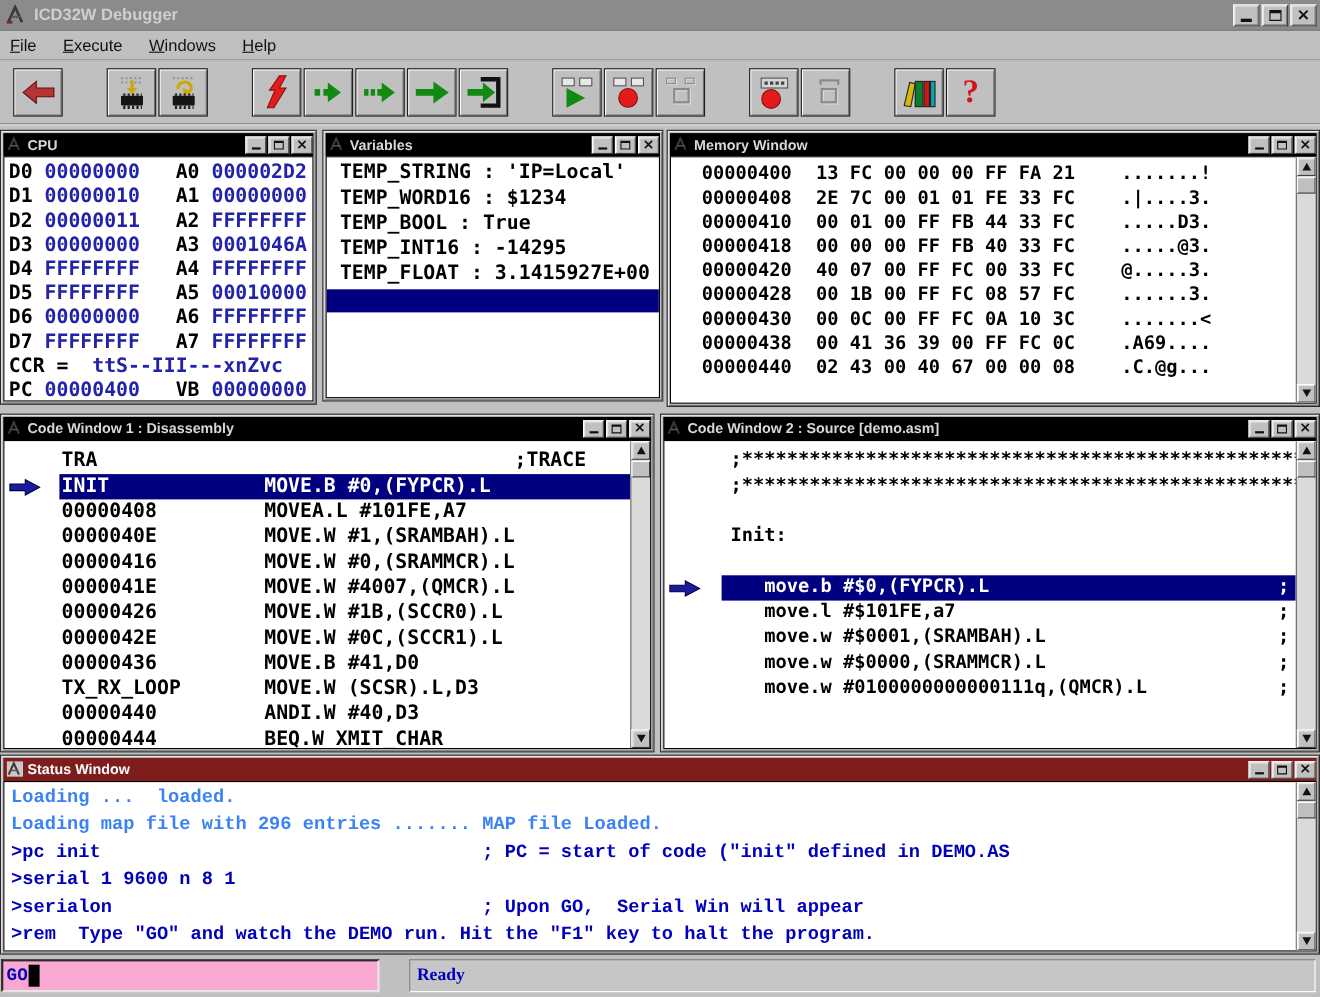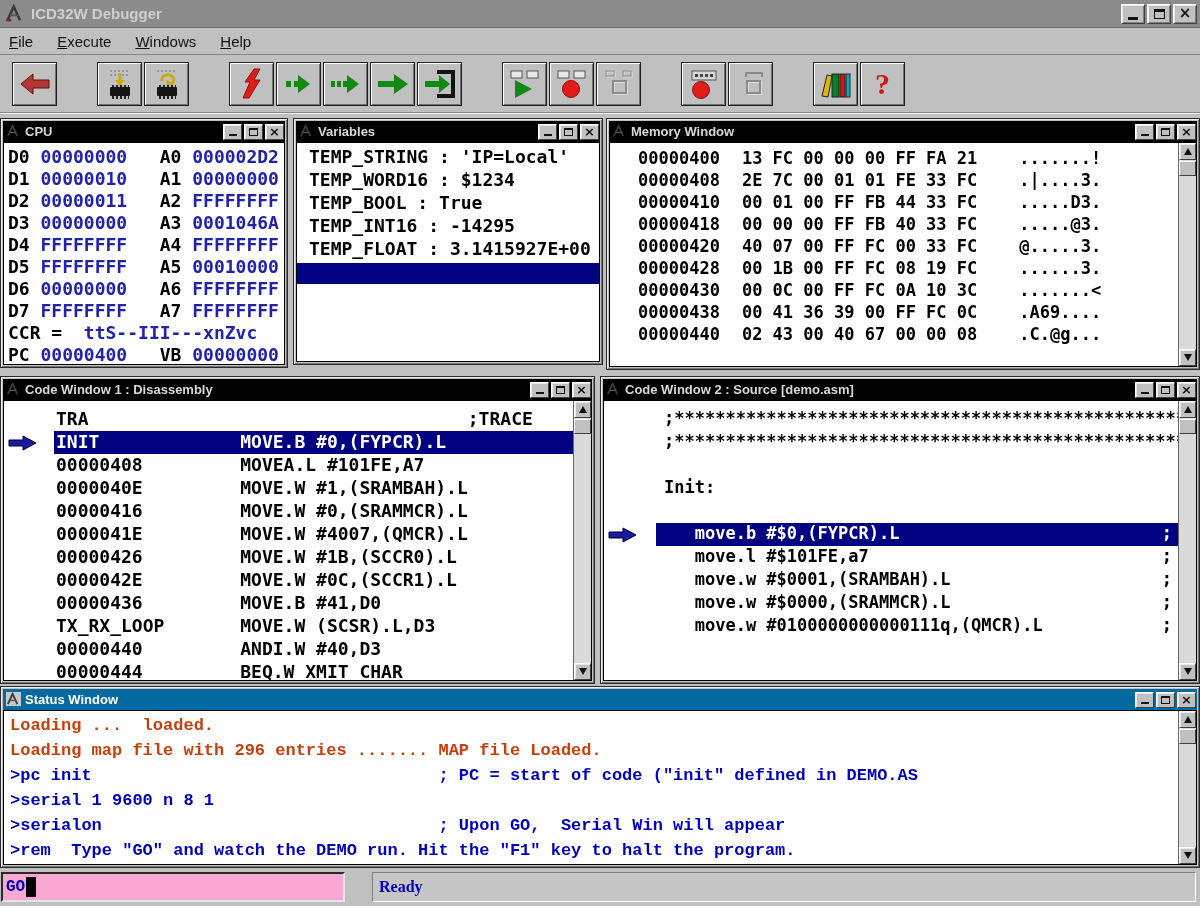--- a/index.html
+++ b/index.html
@@ -21,21 +21,21 @@
 
   #toolbar{height:58px;background:#c0c0c0;display:flex;align-items:center;padding-left:12px;border-bottom:1px solid #868686;box-shadow:0 1px 0 #f2f2f2}
   .tool-btn{width:45px;height:44px;background:#c0c0c0;border:1px solid #1f1f1f;box-shadow:inset 1px 1px 0 #fff, inset -1px -1px 0 #6f6f6f;display:flex;align-items:center;justify-content:center;flex:none}
   .tgap-s{width:2px;flex:none}
   .tgap{width:40px;flex:none}
   .q{font:bold 30px "Liberation Serif",serif;color:#d31515;line-height:1}
 
   
   .win{position:absolute;background:#c0c0c0;border:1px solid #2a2a2a;box-shadow:inset 1px 1px 0 #ececec, inset -1px -1px 0 #777;display:flex;flex-direction:column;padding:2px}
   .wtitle{height:21px;flex:none;background:#000000;display:flex;align-items:center;gap:4px;padding:0 1px 0 3px}
-  .wtitle.active{background:#0369a1}
+  .wtitle.active{background:#7f1d1d}
   .wtext{flex:1;font:bold 13px "Liberation Sans",sans-serif;color:#d8d8d8;white-space:nowrap;overflow:hidden}
   .active .wtext{color:#fff}
   .wbtns{display:flex;gap:2px;flex:none}
   .wbtn{width:19px;height:16px;background:#c0c0c0;border:1px solid;border-color:#fff #404040 #404040 #fff;box-shadow:inset 1px 1px 0 #e9e9e9;display:flex;align-items:center;justify-content:center}
   .wbtn .g-min{width:8px;height:2px;margin-top:7px}
   .wbtn .g-max{width:9px;height:8px;border-top-width:2px}
   .wbtn .g-x{font-size:13px}
   .wbody{flex:1;background:#fff;border:1px solid #000;overflow:hidden;display:flex}
   .wicon{flex:none;display:flex}
 
@@ -80,21 +80,21 @@
   .clabel{width:17ch;flex:none}
   .cinstr{width:21ch;flex:none}
   .cbody2{flex:1;display:flex;padding-left:8px;padding-right:6px;overflow:hidden}
   .csemi{margin-left:auto;white-space:pre}
   .crow.hl .cbody1,.crow.hl .cbody2{background:#000080;color:#fff}
 
   
   #win-status{left:0;top:686px;width:1200px;height:182px}
   .status-list{flex:1;padding:5px 0 0 6px;overflow:hidden}
   .sline{height:25px;line-height:25px;font:bold 17px "Liberation Mono",monospace;white-space:pre}
-  .blk{color:#c2410c}.blu{color:#0000bb}
+  .blk{color:#3b82f6}.blu{color:#0000bb}
 
   
   #cmdbar{position:absolute;left:0;top:868px;width:1200px;height:38px;background:#c0c0c0}
   #cmd-input{position:absolute;left:1px;top:4px;width:344px;height:30px;background:#f9a8d4;border:2px solid;border-color:#2a2a2a #e6e6e6 #e6e6e6 #2a2a2a;display:flex;align-items:center;padding-left:3px;font:bold 16px "Liberation Mono",monospace;color:#0000bb}
   .caret{width:10px;height:20px;background:#000;margin-left:1px;flex:none}
   #cmd-status{position:absolute;left:372px;top:4px;width:824px;height:30px;background:#c6c6c6;border:1px solid;border-color:#808080 #fff #fff #808080;display:flex;align-items:center;padding-left:6px;font:bold 16px "Liberation Serif",serif;color:#0000bb}
 </style>
 </head>
 <body>
 
@@ -366,21 +366,21 @@
         <div class="mem-row"><span class="mem-addr">00000400</span><span class="mem-hex">13 FC 00 00 00 FF FA 21</span><span class="mem-ascii">.......!</span></div>
 
         <div class="mem-row"><span class="mem-addr">00000408</span><span class="mem-hex">2E 7C 00 01 01 FE 33 FC</span><span class="mem-ascii">.|....3.</span></div>
 
         <div class="mem-row"><span class="mem-addr">00000410</span><span class="mem-hex">00 01 00 FF FB 44 33 FC</span><span class="mem-ascii">.....D3.</span></div>
 
         <div class="mem-row"><span class="mem-addr">00000418</span><span class="mem-hex">00 00 00 FF FB 40 33 FC</span><span class="mem-ascii">.....@3.</span></div>
 
         <div class="mem-row"><span class="mem-addr">00000420</span><span class="mem-hex">40 07 00 FF FC 00 33 FC</span><span class="mem-ascii">@.....3.</span></div>
 
-        <div class="mem-row"><span class="mem-addr">00000428</span><span class="mem-hex">00 1B 00 FF FC 08 19 FC</span><span class="mem-ascii">......3.</span></div>
+        <div class="mem-row"><span class="mem-addr">00000428</span><span class="mem-hex">00 1B 00 FF FC 08 57 FC</span><span class="mem-ascii">......3.</span></div>
 
         <div class="mem-row"><span class="mem-addr">00000430</span><span class="mem-hex">00 0C 00 FF FC 0A 10 3C</span><span class="mem-ascii">.......&lt;</span></div>
 
         <div class="mem-row"><span class="mem-addr">00000438</span><span class="mem-hex">00 41 36 39 00 FF FC 0C</span><span class="mem-ascii">.A69....</span></div>
 
         <div class="mem-row"><span class="mem-addr">00000440</span><span class="mem-hex">02 43 00 40 67 00 00 08</span><span class="mem-ascii">.C.@g...</span></div>
       </div>
     <div class="vscroll">
       <div class="sbtn">
           <span class="tri-up"></span>

